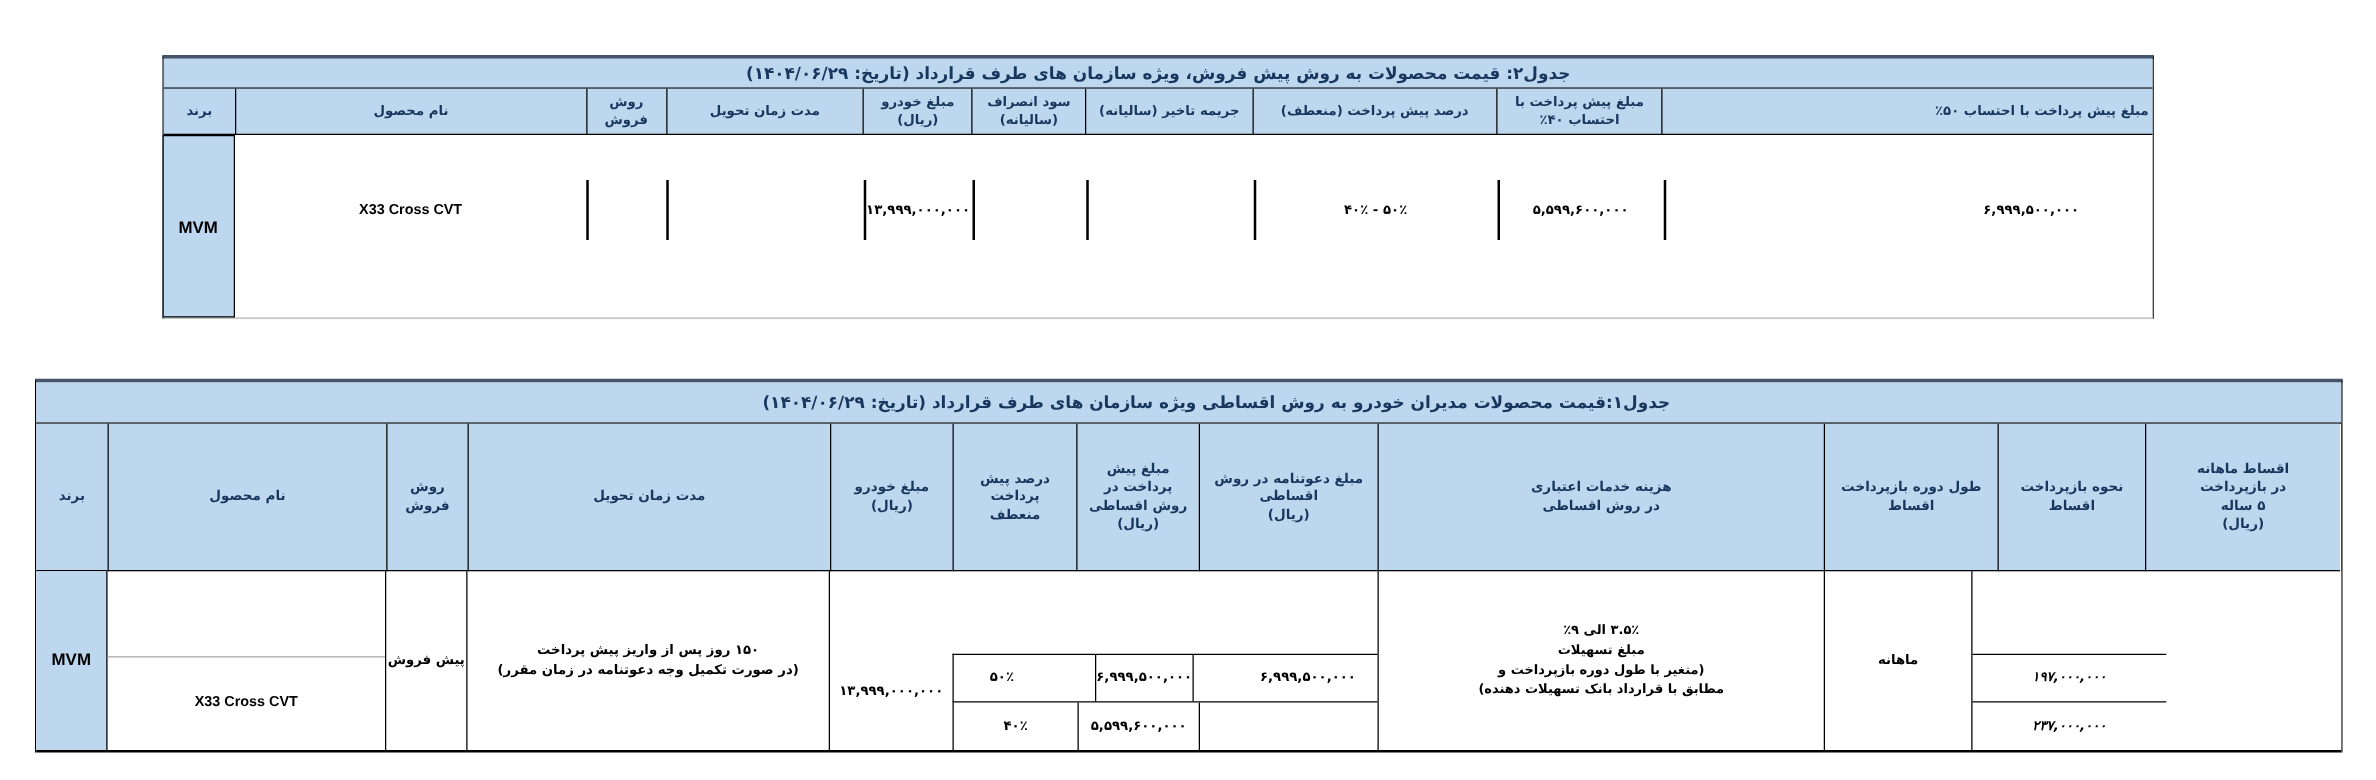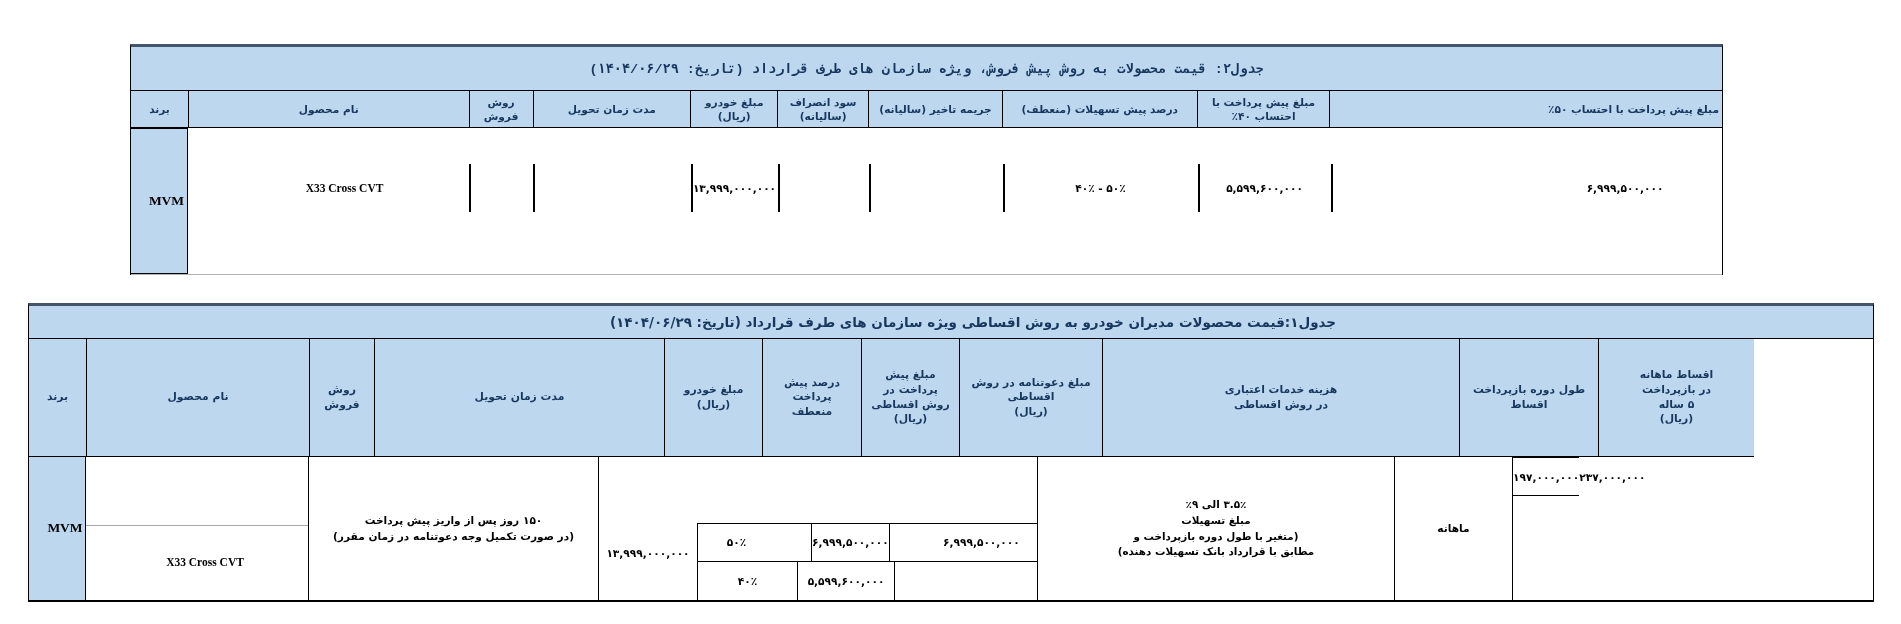--- a/index.html
+++ b/index.html
@@ -13,25 +13,25 @@
        border-left:1.5px solid #000;border-right:1.5px solid #000;}
   .title-row{box-sizing:border-box;background:#bdd7ee;border-bottom:1px solid #000;
              display:flex;align-items:center;justify-content:center;
              font-weight:bold;font-size:13.5px;color:#17375e;}
   .hdr-row{display:flex;box-sizing:border-box;}
   .hcell{box-sizing:border-box;background:#bdd7ee;border-bottom:1.5px solid #000;
          display:flex;align-items:center;justify-content:center;text-align:center;
          font-weight:bold;font-size:10.8px;color:#17375e;line-height:1.35;
          white-space:pre-line;padding:1px 2px;}
   .hcell + .hcell{border-left:1.5px solid #000;}
-  .latin{font-family:Liberation Serif, serif;font-weight:bold;padding-left:16px;}
+  .latin{font-family:Liberation Sans, sans-serif;font-weight:bold;}
 
   
   #t2{left:130px;top:44px;width:1593px;}
-  #t2 .title-row{height:44px;font-family:Liberation Mono, monospace;}
+  #t2 .title-row{height:24px;}
   #t2 .hdr-row{height:37px;}
   #t2 .hcell{font-size:10.6px;}
   #t2-body{position:relative;height:146px;background:#fff;border-bottom:1px solid #b3b3b3;}
   #t2-body .bar{position:absolute;top:36px;height:48px;width:2px;background:#000;}
   .t2-val{position:absolute;top:50px;height:20px;line-height:20px;text-align:center;
           font-weight:bold;font-size:10.6px;}
   #t2-brand{position:absolute;left:-1.5px;top:0;width:58px;height:146px;background:#bdd7ee;
             border:1.5px solid #000;box-sizing:border-box;display:flex;align-items:center;
             justify-content:center;font-size:13.5px;}
 
@@ -52,21 +52,21 @@
   #t1-price{padding-top:50px;}
   .split3{display:flex;flex-direction:column;box-sizing:border-box;}
   .split3 .spacer{height:67px;}
   .split3 .srow{display:flex;height:39px;box-sizing:border-box;
                 border-left:1.5px solid #000;border-top:1.5px solid #000;}
   .split3 .srow.last{border-top:none;}
   .split3 .srow.first{border-bottom:1.5px solid #000;gap:36px;}
   .scell{box-sizing:border-box;display:flex;align-items:center;justify-content:center;
          font-weight:bold;font-size:10.6px;}
   .scell.mid{border-left:1.5px solid #000;border-right:1.5px solid #000;}
-  .splitlast{display:flex;flex-direction:row;box-sizing:border-box;}
+  .splitlast{display:flex;flex-direction:column;box-sizing:border-box;font-style:italic;}
   .splitlast .spacer{height:67px;}
   .splitlast .srow{height:39px;box-sizing:border-box;border-top:1.5px solid #000;
                    display:flex;align-items:center;justify-content:center;
                    font-weight:bold;font-size:10.6px;}
   .splitlast .srow.first{border-bottom:1.5px solid #000;}
   .splitlast .srow.last{border-top:none;}
 </style>
 </head>
 <body>
 
@@ -77,21 +77,21 @@
       <span class="rtl">جدول۲: قیمت محصولات به روش پیش فروش، ویژه سازمان های طرف قرارداد (تاریخ: ۱۴۰۴/۰۶/۲۹)</span>
     </div>
     <div class="hdr-row">
       <div class="hcell" style="width:57px"><span class="rtl">برند</span></div>
       <div class="hcell" style="width:281px"><span class="rtl">نام محصول</span></div>
       <div class="hcell" style="width:64px"><span class="rtl">روش فروش</span></div>
       <div class="hcell" style="width:158px"><span class="rtl">مدت زمان تحویل</span></div>
       <div class="hcell" style="width:87px"><span class="rtl">مبلغ خودرو (ریال)</span></div>
       <div class="hcell" style="width:91px"><span class="rtl">سود انصراف (سالیانه)</span></div>
       <div class="hcell" style="width:134px"><span class="rtl">جریمه تاخیر (سالیانه)</span></div>
-      <div class="hcell" style="width:195px"><span class="rtl">درصد پیش تسهیلات (منعطف)</span></div>
+      <div class="hcell" style="width:195px"><span class="rtl">درصد پیش پرداخت (منعطف)</span></div>
       <div class="hcell" style="width:133px"><span class="rtl">مبلغ پیش پرداخت با احتساب ۴۰٪</span></div>
       <div class="hcell" style="width:393px;justify-content:flex-end;padding-right:3px;"><span class="rtl">مبلغ پیش پرداخت با احتساب ۵۰٪</span></div>
     </div>
     <div id="t2-body">
       <div id="t2-brand" class="latin">MVM</div>
       <div class="t2-val latin" style="left:57px;width:281px;font-size:11.5px;">X33 Cross CVT</div>
       <div class="t2-val" style="left:560px;width:87px;">۱۳,۹۹۹,۰۰۰,۰۰۰</div>
       <div class="t2-val ltr" style="left:872px;width:195px;">۴۰٪ - ۵۰٪</div>
       <div class="t2-val" style="left:1067px;width:133px;">۵,۵۹۹,۶۰۰,۰۰۰</div>
       <div class="t2-val" style="left:1394px;width:200px;">۶,۹۹۹,۵۰۰,۰۰۰</div>
@@ -119,30 +119,34 @@
       <div class="hcell" style="width:99px"><span class="rtl">درصد پیش پرداخت
 منعطف</span></div>
       <div class="hcell" style="width:98px"><span class="rtl">مبلغ پیش پرداخت در
 روش اقساطی (ریال)</span></div>
       <div class="hcell" style="width:143px"><span class="rtl">مبلغ دعوتنامه در روش اقساطی
 (ریال)</span></div>
       <div class="hcell" style="width:357px"><span class="rtl">هزینه خدمات اعتباری
 در روش اقساطی</span></div>
       <div class="hcell" style="width:139px"><span class="rtl">طول دوره بازپرداخت
 اقساط</span></div>
+      <div class="hcell" style="width:118px"><span class="rtl">نحوه بازپرداخت اقساط</span></div>
       <div class="hcell" style="width:156px"><span class="rtl">اقساط  ماهانه
 در بازپرداخت
 ۵ ساله
 (ریال)</span></div>
     </div>
     <div id="t1-body">
       <div class="bcell b-right latin" id="t1-brand" style="width:57px">MVM</div>
       <div class="bcell b-right" id="t1-product" style="width:223px">
         <div class="divider"></div>
         <div class="pname latin">X33 Cross CVT</div>
+      </div>
+      <div class="bcell b-right" style="width:65px">
+        <span class="rtl">پیش فروش</span>
       </div>
       <div class="bcell b-right" style="width:290px">
         <span class="rtl">۱۵۰ روز پس  از واریز پیش پرداخت
 (در صورت تکمیل وجه دعوتنامه در زمان مقرر)</span>
       </div>
       <div class="bcell" id="t1-price" style="width:98px">۱۳,۹۹۹,۰۰۰,۰۰۰</div>
 
       <div class="split3" style="width:340px">
         <div class="spacer"></div>
         <div class="srow first">

